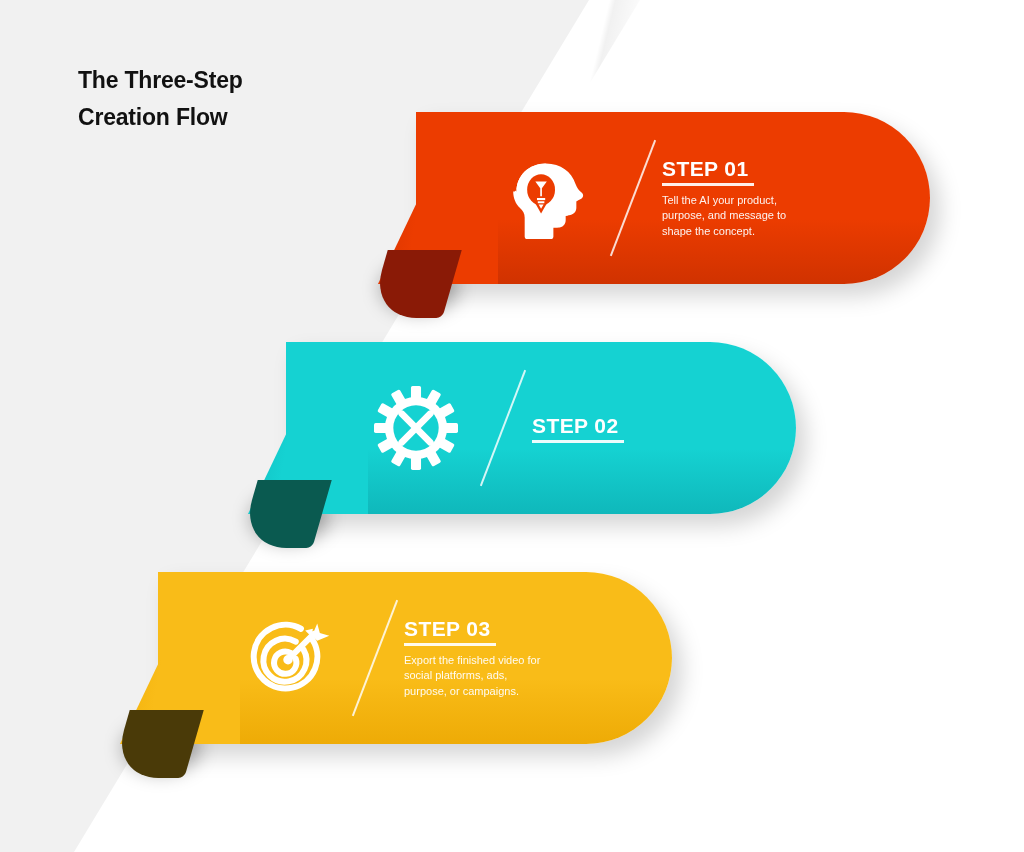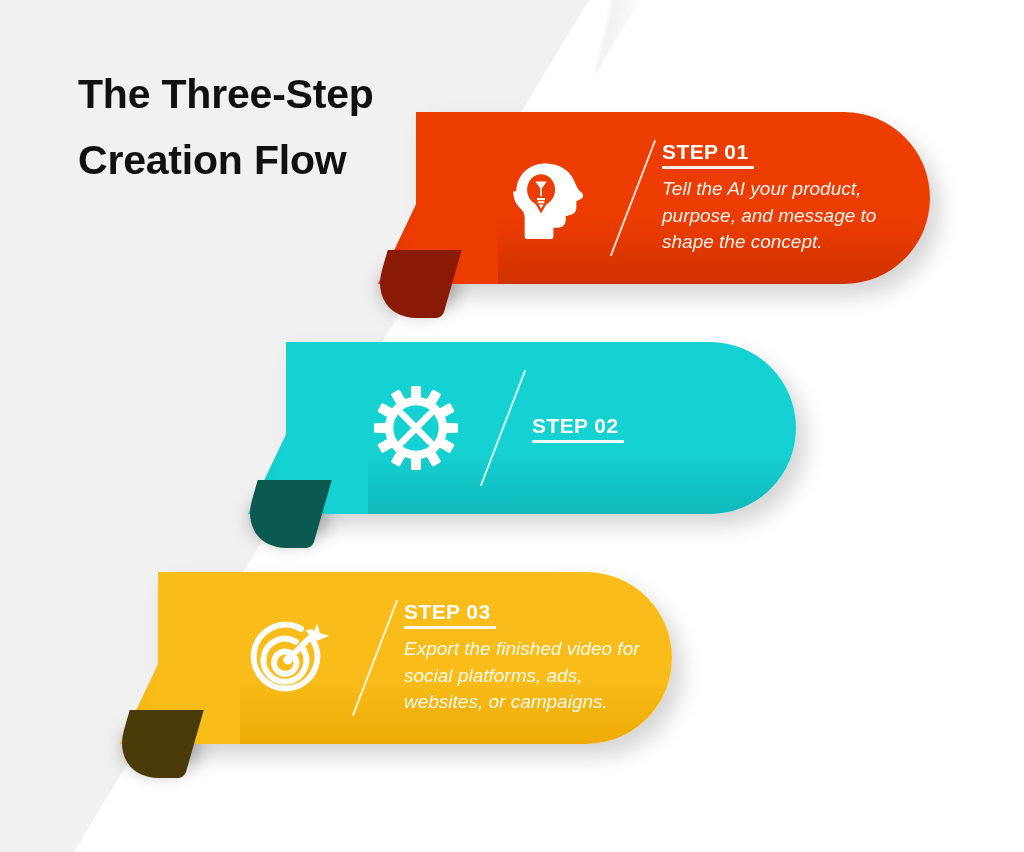--- a/index.html
+++ b/index.html
@@ -32,21 +32,21 @@
                rgba(0,0,0,0.055) 50.1%, rgba(0,0,0,0.0) 53%);
     clip-path: polygon(0 0, 640px 0, 125px 852px, 0 852px);
     pointer-events:none;
   }
 
   
   .title {
     position:absolute;
     left:78px; top:62px;
     width:330px;
-    font-size:41px;
+    font-size:23px;
     font-weight:bold;
     line-height:1.6;
     color:#111111;
     letter-spacing:-0.2px;
     white-space:pre-line;
   }
 
   
   .ribbon {
     position:absolute;
@@ -125,25 +125,24 @@
   }
   .step-head::after {
     content:"";
     position:absolute;
     left:0; bottom:0;
     width:92px; height:3px;
     background:rgba(255,255,255,0.92);
   }
   .step-desc {
     margin-top:7px;
-    font-size:19px;
+    font-size:11px;
     line-height:1.42;
     color:rgba(255,255,255,0.94);
     white-space:pre-line;
-    font-style:italic;
   }
 
   
   #step-1 { left:378px; top:112px; width:552px; }
   #step-1 .content { left:112px; width:430px; }
   #step-2 { left:248px; top:342px; width:548px; }
   #step-2 .content { left:112px; width:420px;justify-content:flex-end; }
   #step-3 { left:120px; top:572px; width:552px; }
   #step-3 .content { left:112px; width:424px; }
 </style>
@@ -267,18 +266,18 @@
           </g>
         </svg>
       </div>
       <div class="divider">
           <span></span>
         </div>
       <div class="text-slot">
         <div class="step-head">STEP 03</div>
         <div class="step-desc">Export the finished video for
 social platforms, ads,
-websites, or campaigns.</div>
+purpose, or campaigns.</div>
       </div>
     </div>
   </div>
 
 </div>
 
 </body></html>

